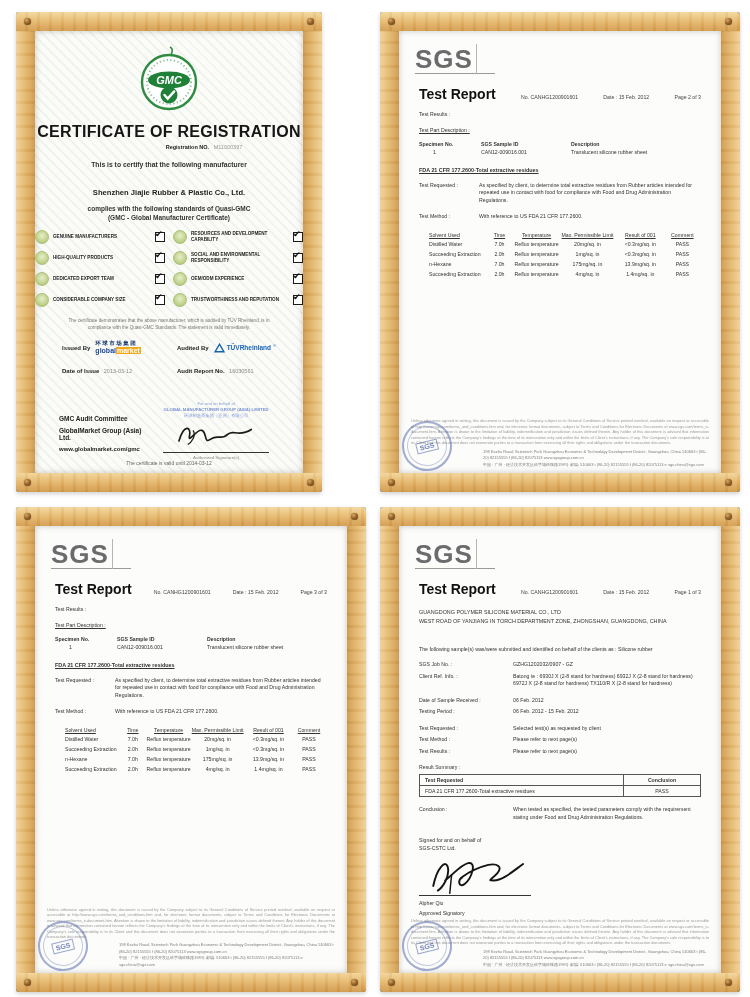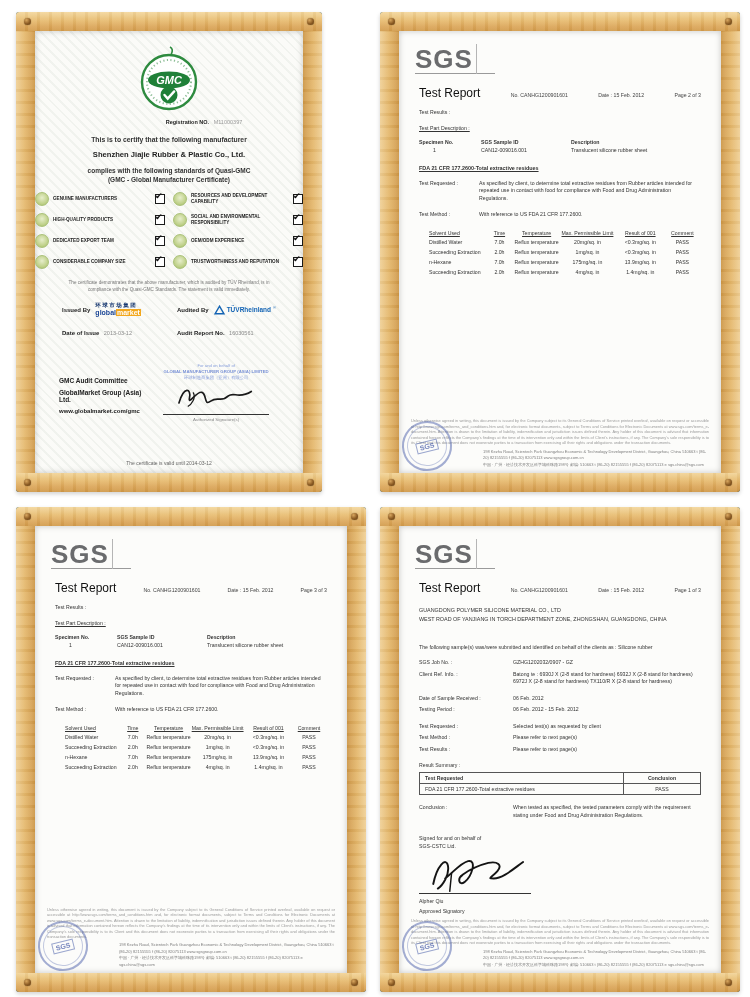--- a/index.html
+++ b/index.html
@@ -33,21 +33,21 @@
 
   
   .gmc-paper{background-color:#fbfbf8;text-align:center;
     background-image:repeating-linear-gradient(45deg, rgba(150,170,150,.10) 0 2px, transparent 2px 7px);}
   .gmc-seal{margin:13px auto 0;width:64px;height:68px;}
   .gmc-title{margin-top:7px;font-size:16px;font-weight:bold;letter-spacing:.3px;color:#161616;}
   .gmc-reg{margin-top:3px;padding-left:70px;font-size:5.5px;}
   .gmc-reg .b{font-weight:bold;color:#222;}
   .regno{color:#9a9a9a;margin-left:3px;}
   .gmc-certify{margin-top:11px;font-size:6.8px;font-weight:bold;color:#333;}
-  .gmc-mfr{margin-top:7px;font-size:7.6px;font-weight:bold;color:#1f1f1f;}
+  .gmc-mfr{margin-top:20px;font-size:7.6px;font-weight:bold;color:#1f1f1f;}
   .gmc-std1{margin-top:8px;font-size:6.5px;font-weight:bold;color:#333;}
   .gmc-std2{margin-top:2px;font-size:6.5px;font-weight:bold;color:#333;}
   .gmc-criteria{width:276px;margin:9px auto 0;display:flex;flex-wrap:wrap;}
   .crit{width:50%;display:flex;align-items:center;margin-bottom:7px;box-sizing:border-box;padding-right:8px;}
   .crit-icon{flex:0 0 12px;height:12px;border-radius:50%;margin-right:4px;
     background:radial-gradient(circle at 50% 40%, #e7eecb, #bed088 65%, #9cb75e);border:1px solid #aac178;}
   .crit-label{flex:1;font-size:4.6px;font-weight:bold;text-align:left;line-height:1.25;color:#222;}
   .cbx{flex:0 0 8px;height:8px;border:1.3px solid #1a1a1a;position:relative;background:#fff;}
   .cbx::after{content:"✔";position:absolute;left:-1px;top:-4.5px;font-size:9px;color:#111;}
   .gmc-note{width:212px;margin:3px auto 0;font-size:4.6px;color:#787878;line-height:1.55;}
@@ -74,21 +74,21 @@
   .blue2{font-size:4.3px;color:#708cd4;color:#7a92d6;font-weight:bold;margin-top:1px;}
   .blue3{font-size:4.3px;color:#8aa0dc;margin-top:1px;}
   .sigline{border-top:1px solid #333;margin:0 10px 2px;}
   .sigcap{font-size:4.4px;color:#888;}
   .gmc-valid{position:absolute;bottom:7px;left:0;right:0;text-align:center;font-size:5px;color:#666;}
 
   
   .sgs-logo{display:inline-block;margin:15px 0 0 16px;border-bottom:1px solid #9a9a9a;padding:0 18px 1px 0;}
   .sgs-logo span{font-size:26px;font-weight:bold;color:#6a6b6d;letter-spacing:1px;line-height:1;border-right:1px solid #b5b5b5;padding-right:3px;}
   .sgs-head{display:flex;align-items:baseline;justify-content:space-between;margin:12px 20px 0;}
-  .rpt{font-size:12px;font-weight:normal;color:#111;}
+  .rpt{font-size:14px;font-weight:bold;color:#111;}
   .h5{font-size:5.2px;color:#444;}
   .sgs-body{margin:0 20px;font-size:5.2px;color:#333;text-align:left;}
   .lbl{margin-top:9px;}
   .u{text-decoration:underline;}
   .part{margin-top:10px;}
   .specs{margin-top:8px;}
   .spec-row{display:flex;line-height:1.5;}
   .spec-h span{font-weight:bold;}
   .sc-a{width:62px;}.sc-b{width:90px;}.sc-c{flex:1;}
   .spec-d .sc-a{padding-left:14px;box-sizing:border-box;}
@@ -149,20 +149,21 @@
   <div class="paper gmc-paper">
     <svg class="gmc-seal" viewBox="0 0 64 68">
       <path d="M33 3 q4 2 1 8" fill="none" stroke="#2e8b3f" stroke-width="1.6"></path>
       <circle cx="32" cy="38" r="27" fill="#ffffff" stroke="#2e8b3f" stroke-width="2.4"></circle>
       <circle cx="32" cy="38" r="22" fill="none" stroke="#8fbf98" stroke-width="2" stroke-dasharray="1.2,2.4"></circle>
       <ellipse cx="32" cy="36" rx="21" ry="8.5" fill="#1f8038"></ellipse>
       <text x="32" y="39.5" text-anchor="middle" font-size="11" font-weight="bold" font-style="italic" fill="#ffffff">GMC</text>
       <circle cx="32" cy="51" r="8.5" fill="#1f8038"></circle>
       <path d="M27.5 51 l3.2 3.6 l6.5 -7.2" fill="none" stroke="#ffffff" stroke-width="2.4" stroke-linecap="round"></path>
     </svg>
+    <div class="gmc-title">CERTIFICATE OF REGISTRATION</div>
     <div class="gmc-reg">
       <span class="b">Registration NO.</span>
       <span class="regno">M11000397</span>
     </div>
     <div class="gmc-certify">This is to certify that the following manufacturer</div>
     <div class="gmc-mfr">Shenzhen Jiajie Rubber &amp; Plastic Co., Ltd.</div>
     <div class="gmc-std1">complies with the following standards of Quasi-GMC</div>
     <div class="gmc-std2">(GMC - Global Manufacturer Certificate)</div>
     <div class="gmc-criteria">
       <div class="crit">

